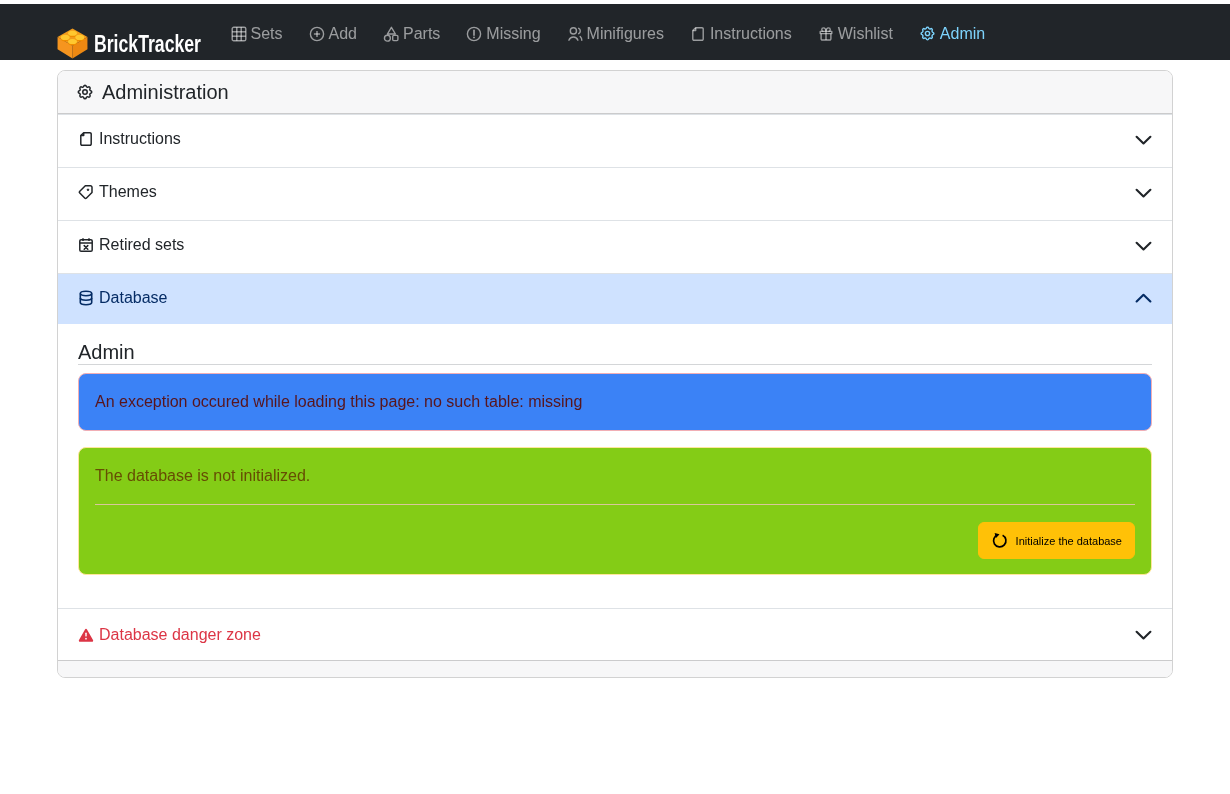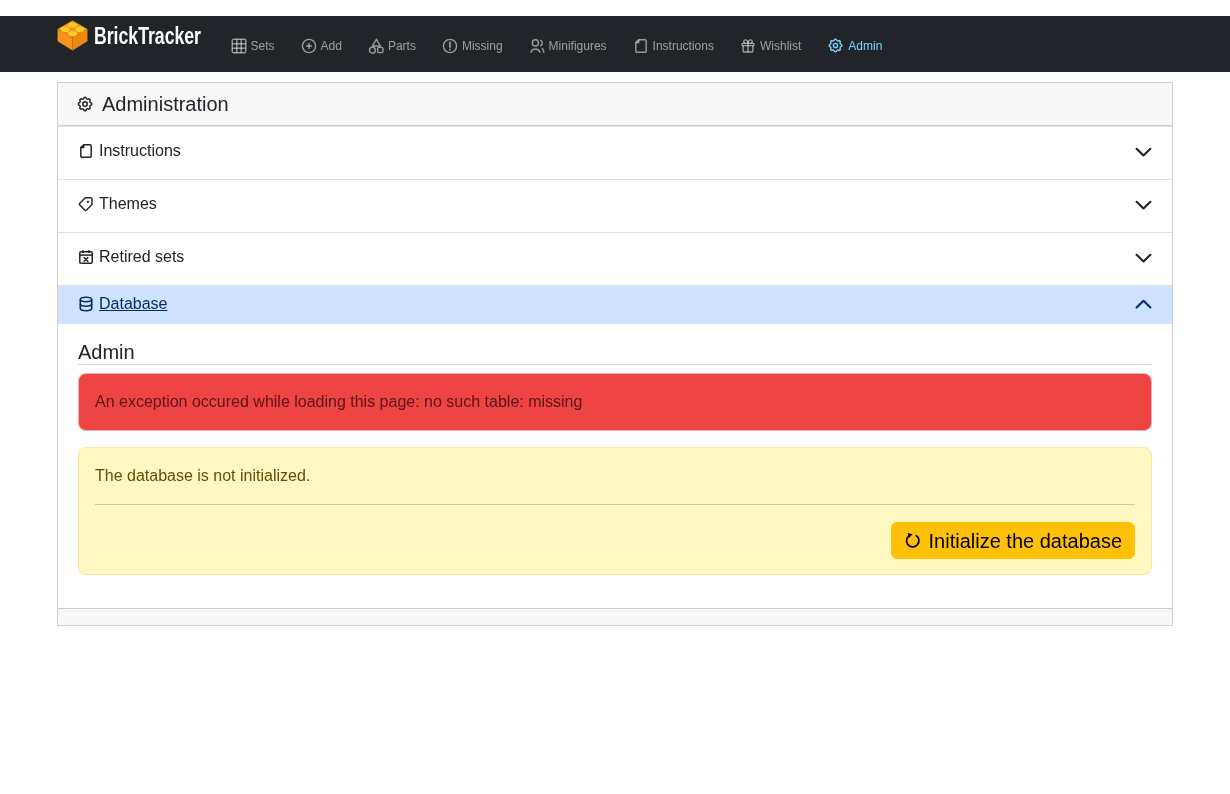--- a/index.html
+++ b/index.html
@@ -1,43 +1,43 @@
 <!DOCTYPE html>
 <html><head>
 <meta charset="utf-8">
 <title>BrickTracker</title>
 <style>
 * { box-sizing: border-box; margin: 0; padding: 0; }
 html,body { width: 1230px; height: 794px; background: #fff; font-family: "Liberation Sans", sans-serif; color: #212529; }
 .navbar { height: 56px; background: #212529; }
-.navwrap { width: 1140px; margin: 16px auto; padding: 3px 12px 0; height: 100%; display: flex; align-items: flex-start; text-decoration: underline; }
+.navwrap { width: 1140px; margin: 4px auto; padding: 3px 12px 0; height: 100%; display: flex; align-items: flex-end; text-decoration: underline; }
 .navwrap { position: relative; }
 .brand { display: flex; align-items: center; gap: 5px; }
 .brand svg.bt { display: block; }
 .nav { position: absolute; left: 185.5px; top: 3px; bottom: 0; display: flex; align-items: center; column-gap: 26px; }
-.nav a { display: flex; align-items: center; gap: 4px; padding: 0; font-size: 12px; color: rgba(255,255,255,0.55); text-decoration: none; }
+.nav a { display: flex; align-items: center; gap: 4px; padding: 0; font-size: 16px; color: rgba(255,255,255,0.55); text-decoration: none; }
 .nav a.active { color: #7dd3fc; }
 .nav svg { flex: 0 0 auto; }
 .container { width: 1116px; margin: 10px auto 0; }
-.card { border: 1px solid rgba(0,0,0,0.175); border-radius: 0; overflow: hidden; }
+.card { border: 1px solid rgba(0,0,0,0.175); border-radius: 8px; overflow: hidden; }
 .card-header { height: 43px; background: #f7f7f8; border-bottom: 1px solid rgba(0,0,0,0.175); display: flex; align-items: center; gap: 8px; padding: 0 18px; font-size: 20px; font-weight: 500; }
 .acc-btn { height: 53px; display: flex; align-items: center; padding: 0 19px 4px 20px; font-size: 16px; position: relative; border-top: 1px solid #dee2e6; }
 .acc-btn:first-child { border-top: none; }
 .acc-btn .ic { width: 16px; height: 16px; margin-right: 5px; display: flex; align-items: center; justify-content: center; }
 .acc-btn .chev { position: absolute; right: 19px; top: calc(50% - 1.5px); transform: translateY(-50%); }
-.acc-btn.active { height: 39px; background: #cfe2ff; color: #052c65; border-top: 1px solid #dee2e6; text-decoration: underline; }
+.acc-btn.active { height: 51px; background: #cfe2ff; color: #052c65; border-top: 1px solid #dee2e6; }
 .acc-btn.danger { color: #dc3545; } .acc-btn.h52 { height: 52px; padding-bottom: 0; } .acc-btn.h52 .chev { top: 50%; } .acc-btn.active { padding-bottom: 2px; }
 .acc-body { padding: 16px 20px 17px; }
 .status-h { font-size: 20px; font-weight: 500; line-height: 24px; border-bottom: 1px solid #d4d6d8; }
 .alert { border-radius: 8px; padding: 16px; font-size: 16px; line-height: 24px; }
-.alert-danger { margin-top: 8px; background: #ef4444; border: 1px solid #f1aeb5; color: #58151c; }
-.alert-warning { margin-top: 16px; background: #fef9c3; border: 1px solid #ffe69c; color: #664d03; margin-bottom: 16px; padding: 16px 16px 15px; }
+.alert-danger { margin-top: 8px; background: #3b82f6; border: 1px solid #f1aeb5; color: #58151c; }
+.alert-warning { margin-top: 16px; background: #84cc16; border: 1px solid #ffe69c; color: #664d03; margin-bottom: 16px; padding: 16px 16px 15px; }
 .alert-warning hr { border: none; border-top: 1px solid #d9c79b; margin: 16px 0 17px; }
 .btnrow { display: flex; justify-content: flex-end; }
-.btn-warning { display: inline-flex; align-items: center; gap: 8px; background: #ffc107; color: #000; font-size: 20px; line-height: 24px; padding: 5.5px 12px; border-radius: 6px; border: 1px solid #ffc107; font-family: "Liberation Sans", sans-serif; }
+.btn-warning { display: inline-flex; align-items: center; gap: 8px; background: #ffc107; color: #000; font-size: 11px; line-height: 24px; padding: 5.5px 12px; border-radius: 6px; border: 1px solid #ffc107; font-family: "Liberation Sans", sans-serif; }
 .card-footer { height: 17px; background: #f7f7f8; border-top: 1px solid rgba(0,0,0,0.175); }
 </style>
 </head>
 <body>
 <nav class="navbar">
   <div class="navwrap">
     <div class="brand">
       <svg width="33" height="33" viewBox="0 0 32 32" style="margin-left:-1.5px">
         <polygon points="16,1.5 30.5,9.8 16,18.1 1.5,9.8" fill="#f29c1c"></polygon>
         <polygon points="1.5,9.8 16,18.1 16,30.5 1.5,21.6" fill="#f6951f"></polygon>
@@ -154,15 +154,24 @@
         The database is not initialized.
         <hr>
         <div class="btnrow">
             <button class="btn-warning"><svg width="17" height="17" viewBox="0 0 17 17" fill="none" stroke="#000" stroke-width="1.7">
                 <path d="M11.6 3.2 A6.2 6.2 0 1 1 7.0 2.75"></path>
                 <path d="M3.6 1.1 L8.5 2.3 L5.0 6.0 Z" fill="#000" stroke="none"></path>
               </svg>Initialize the database</button>
           </div>
       </div>
     </div>
+    <div class="acc-btn danger h52"><span class="ic">
+          <svg width="16" height="16" viewBox="0 0 16 16">
+            <path d="M8 1.8 a1.2 1.2 0 0 1 1 .6 l6 10.6 a1.1 1.1 0 0 1 -1 1.7 H2 a1.1 1.1 0 0 1 -1 -1.7 l6 -10.6 a1.2 1.2 0 0 1 1 -.6 z" fill="#dc3545"></path>
+            <rect x="7.3" y="5.6" width="1.4" height="4" rx="0.7" fill="#fff"></rect>
+            <circle cx="8" cy="11.7" r="0.85" fill="#fff"></circle>
+          </svg>
+        </span>Database danger zone<svg class="chev" width="19" height="19" viewBox="0 0 16 16" fill="none" stroke="#212529" stroke-width="1.8" stroke-linecap="round" stroke-linejoin="round">
+          <path d="M2.2 5.3 L8 10.9 L13.8 5.3"></path>
+        </svg></div>
     <div class="card-footer"></div>
   </div>
 </div>
 
 </body></html>

